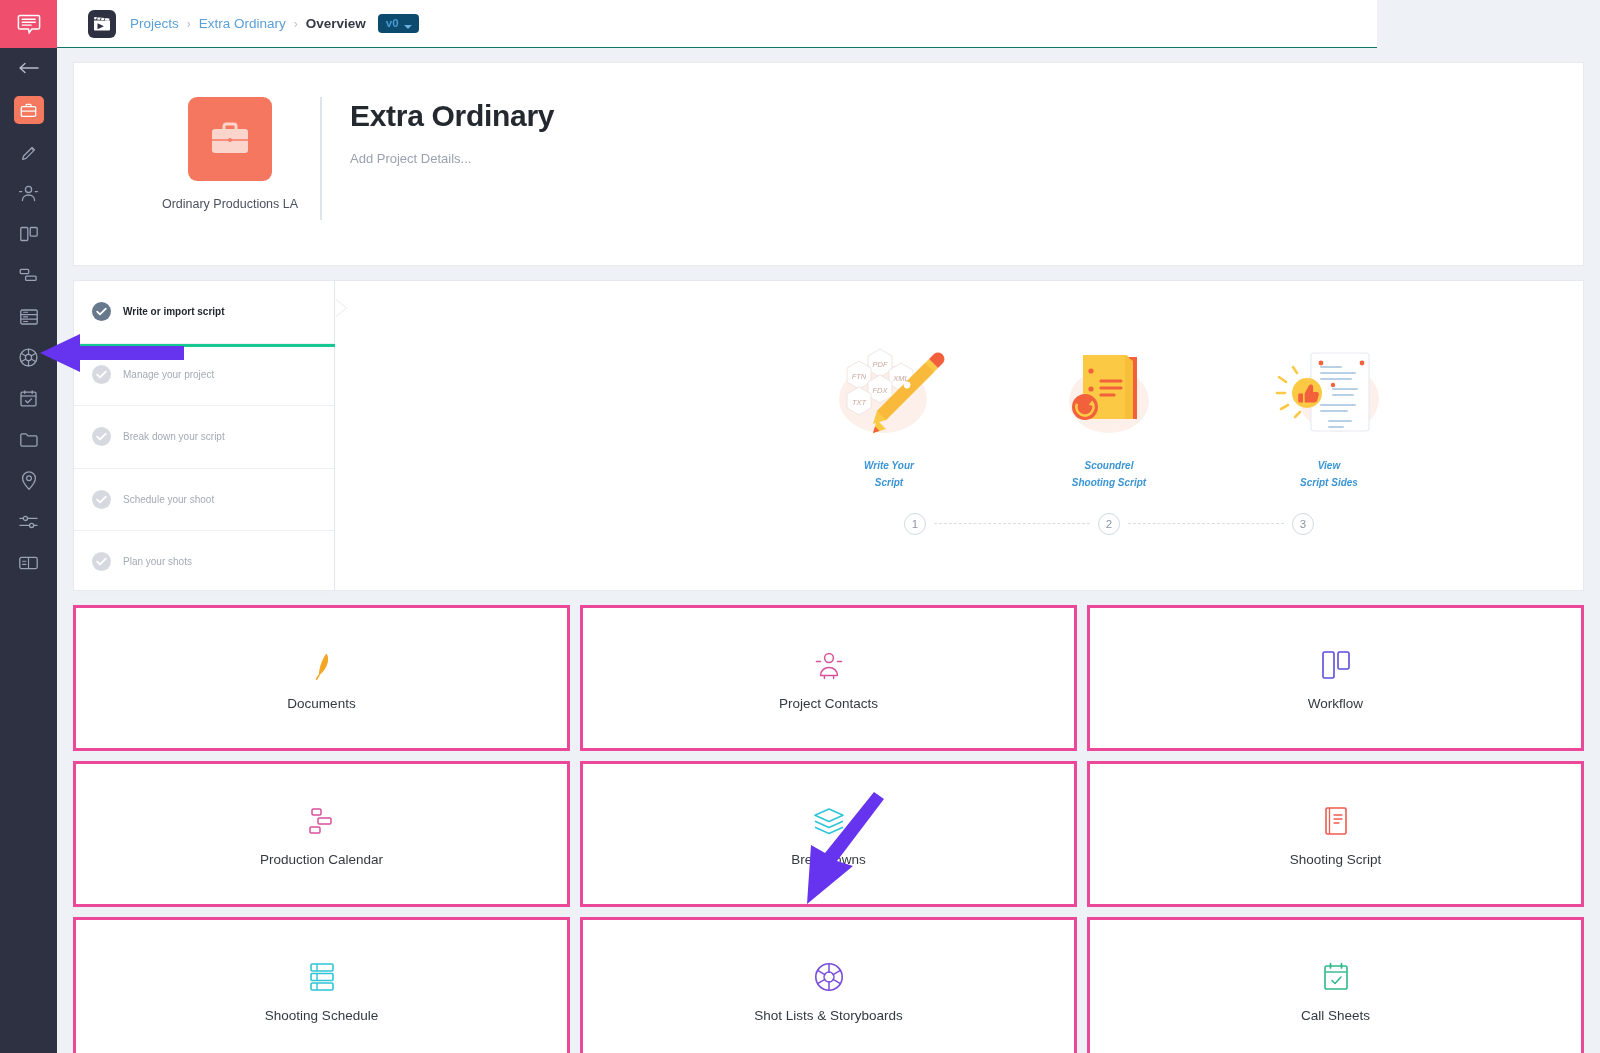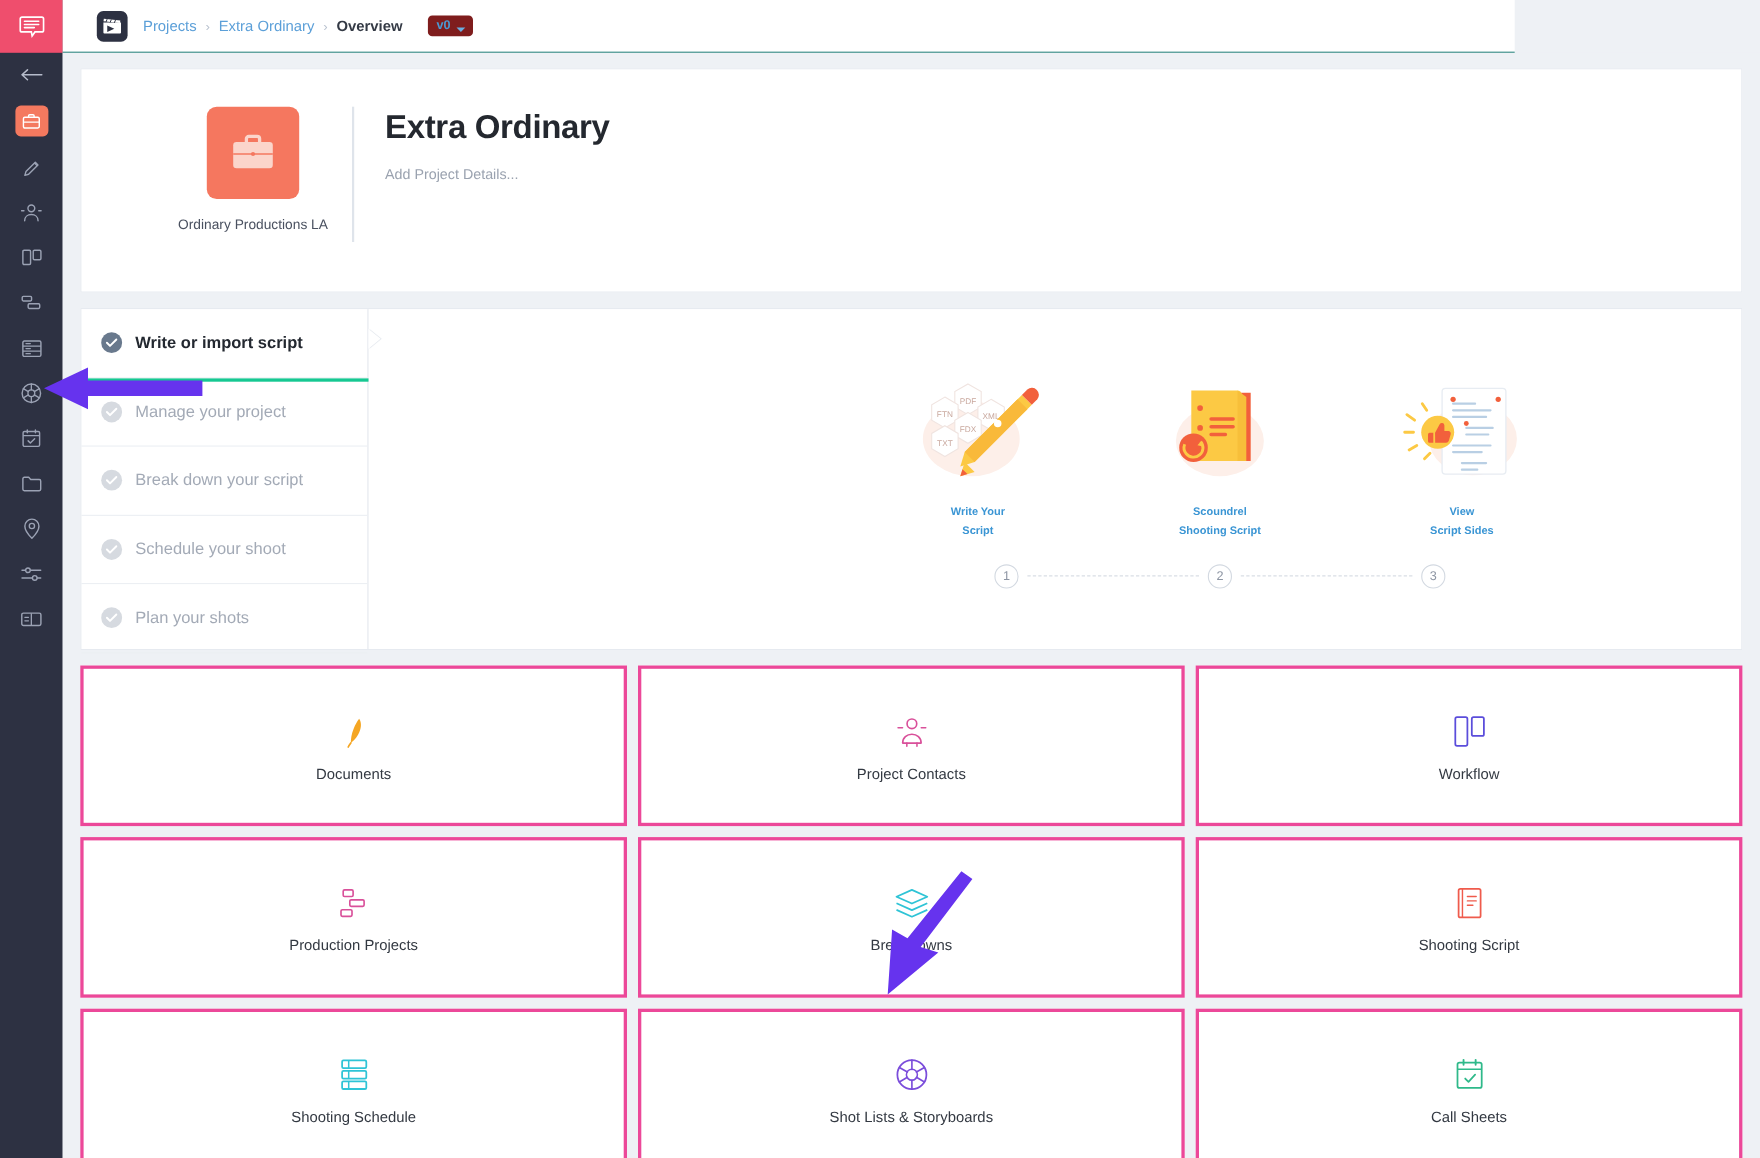--- a/index.html
+++ b/index.html
@@ -59,22 +59,22 @@
     display: flex; align-items: center;
     margin-left: 14px;
     font-size: 13.5px;
   }
   .crumb-link { color: #5b9fd8; }
   .crumb-cur { color: #343a45; font-weight: 600; }
   .crumb-sep {
     color: #b9c2cf; margin: 0 8px; font-size: 12px;
   }
   #ver-badge {
-    margin-left: 23px;
-    background: #7f1d1d;
+    margin-left: 12px;
+    background: #0c4a6e;
     color: #4a9ad4;
     border-radius: 4px;
     padding: 3px 7px 4px 8px;
     font-size: 11.5px; font-weight: 700;
     display: flex; align-items: flex-end; gap: 5px;
   }
   #ver-badge .chev {
     width: 0; height: 0;
     border-left: 4px solid transparent;
     border-right: 4px solid transparent;
@@ -160,21 +160,21 @@
   .chk-mark {
     width: 19px; height: 19px;
     border-radius: 50%;
     background: #d6dae0;
     display: flex; align-items: center; justify-content: center;
     flex: none;
     margin-right: 12px;
   }
   .chk-row.done .chk-mark { background: #69798d; }
   .chk-label {
-    font-size: 15px;
+    font-size: 10px;
     color: #a3aab6;
   }
   .chk-row.done .chk-label {
     color: #232830; font-weight: 700;
   }
   #chk-progress {
     position: absolute;
     left: 0; top: 62.5px;
     width: 261px; height: 3px;
     background: #16c892;
@@ -197,21 +197,21 @@
     align-items: center; justify-content: center;
     padding-left: 300px;
   }
   #steps-row {
     display: flex;
     gap: 100px;
     align-items: flex-end;
   }
   .step-col {
     width: 120px;
-    display: flex; flex-direction: column; align-items: center;
+    display: flex; flex-direction: column; align-items: center; font-style: italic;
   }
   .step-art { height: 108px; display: flex; align-items: flex-end; }
   .step-label {
     margin-top: 12px;
     color: #3a95d4;
     font-size: 10px; font-weight: 600;
     text-align: center; line-height: 17px;
   }
   #steps-nums {
     display: flex; align-items: center;
@@ -600,21 +600,21 @@
     </div>
 
     <div class="tile">
       <div class="tile-icon">
         <svg width="32" height="28" viewBox="0 0 32 28">
           <rect x="6" y="2" width="9" height="6" rx="1.2" fill="none" stroke="#d9509a" stroke-width="1.5"></rect>
           <rect x="12" y="11" width="13" height="6" rx="1.2" fill="none" stroke="#d9509a" stroke-width="1.5"></rect>
           <rect x="4" y="20" width="10" height="6" rx="1.2" fill="none" stroke="#d9509a" stroke-width="1.5"></rect>
         </svg>
       </div>
-      <div class="tile-label">Production Projects</div>
+      <div class="tile-label">Production Calendar</div>
     </div>
 
     <div class="tile">
       <div class="tile-icon">
         <svg width="34" height="28" viewBox="0 0 34 28">
           <path d="M17 2l14 6.2-14 6.2L3 8.2z" fill="none" stroke="#2fc4d6" stroke-width="1.6" stroke-linejoin="round"></path>
           <path d="M3 14.2l14 6.2 14-6.2" fill="none" stroke="#2fc4d6" stroke-width="1.6" stroke-linejoin="round"></path>
           <path d="M3 20.2l14 6.2 14-6.2" fill="none" stroke="#2fc4d6" stroke-width="1.6" stroke-linejoin="round"></path>
         </svg>
       </div>

